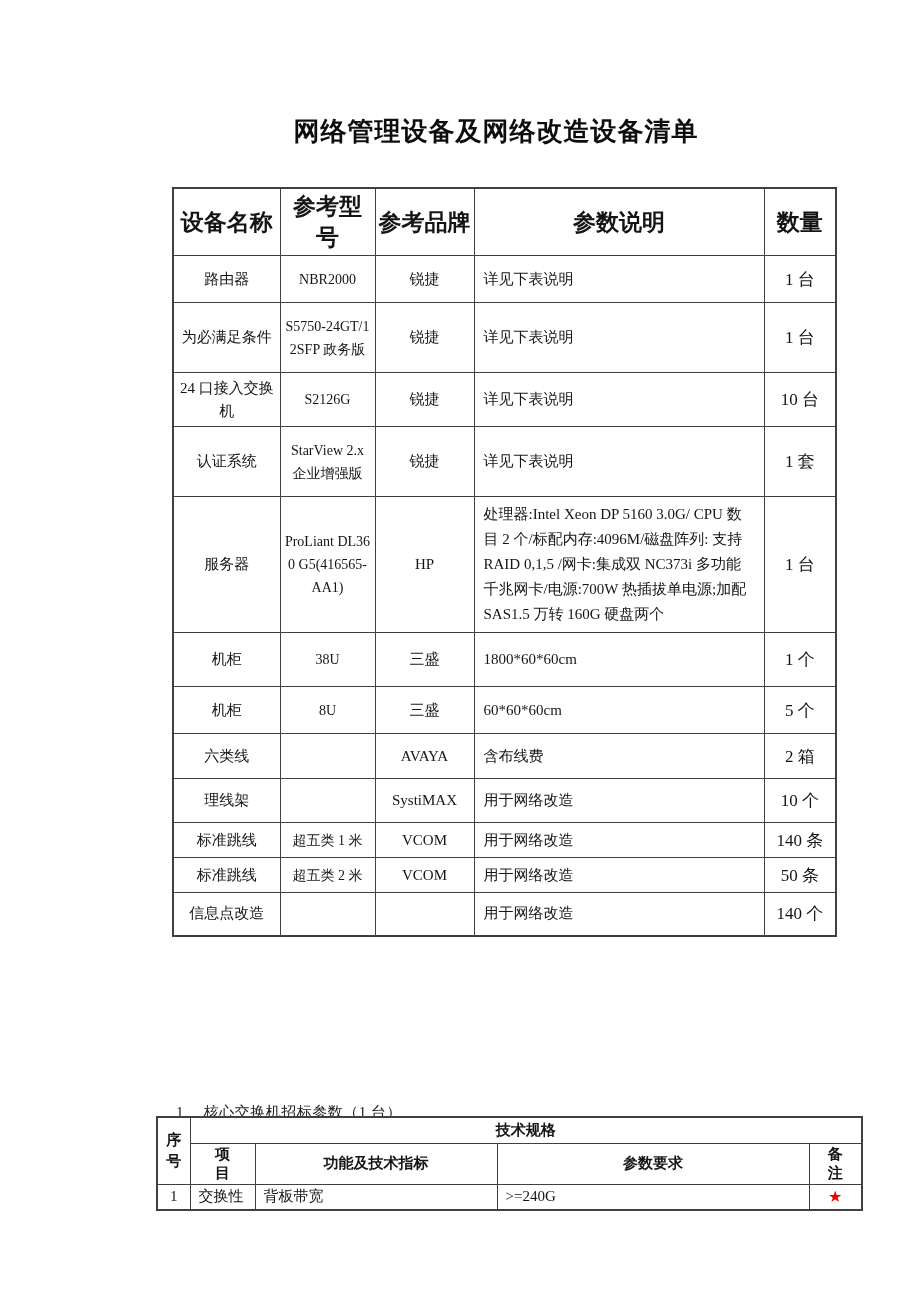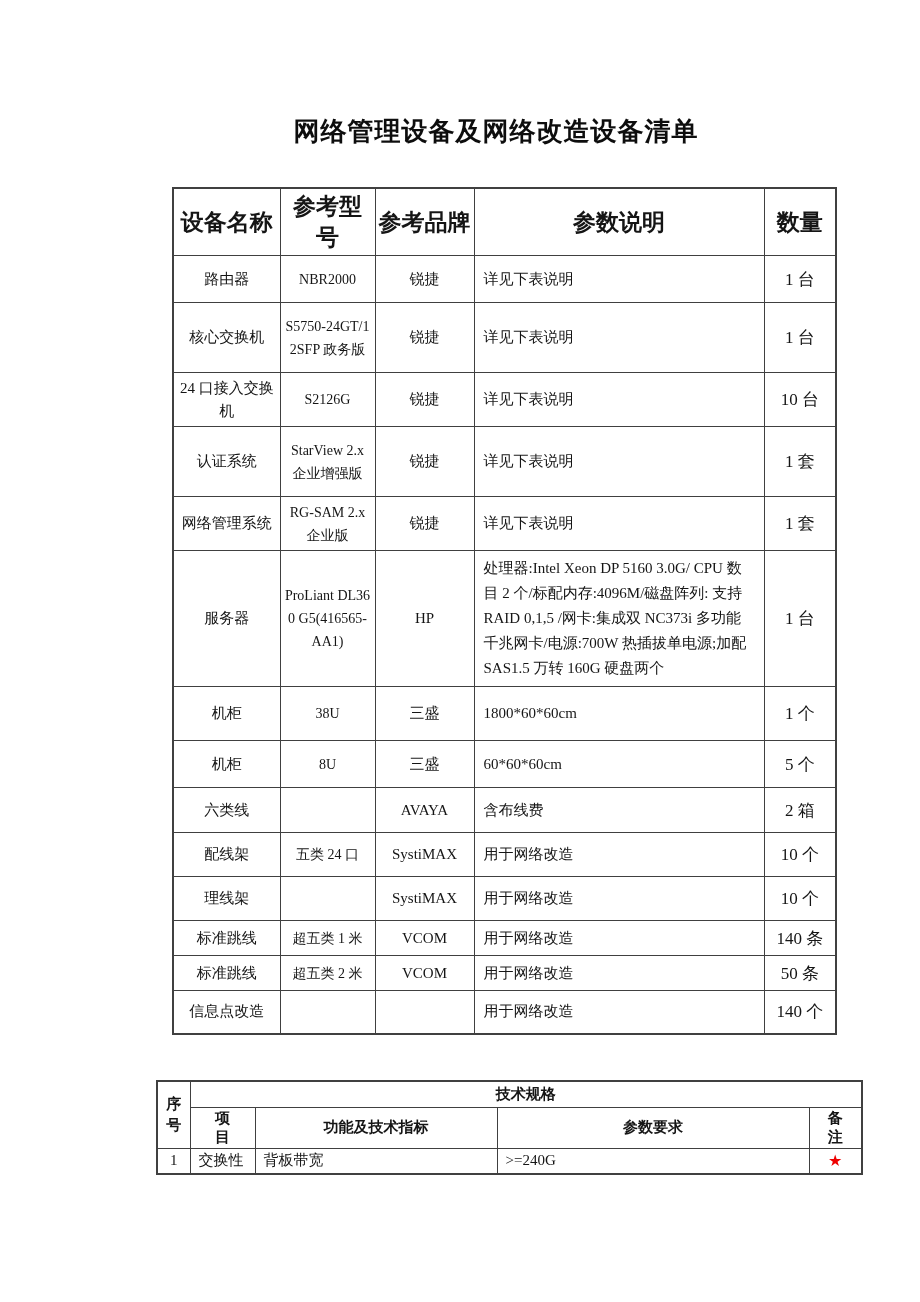--- a/index.html
+++ b/index.html
@@ -34,21 +34,21 @@
   .t1 td.qty{font-size:17px;white-space:nowrap;}
   tr.hh{height:35px;} tr.h47{height:47px;} tr.h70{height:70px;}
   tr.h54{height:54px;} tr.h136{height:136px;} tr.h45{height:45px;}
   tr.h44{height:44px;} tr.h35{height:35px;} tr.h43{height:43px;}
   
   .section-heading{
     position:absolute;left:140px;top:1103px;font-size:15px;color:#1a1a1a;
     letter-spacing:.5px;
   }
   .t2{
-    position:absolute;left:120px;top:1080px;width:705px;
+    position:absolute;left:120px;top:1116px;width:705px;
     border:2px solid #404040;
   }
   .t2 th,.t2 td{border:1px solid #404040;vertical-align:middle;font-size:15px;}
   .t2 th{font-weight:bold;text-align:center;padding:1px 18px;}
   .t2 td{padding:1px 2px;}
   .t2 .no-col{text-align:center;word-break:break-all;line-height:21px;padding:1px 6px;}
   .t2 td.left{text-align:left;padding:1px 8px;}
   .t2 td.center{text-align:center;}
   .t2 .star-cell{color:#ee0000;text-align:center;font-size:16px;}
   .t2 tr.r1{height:26px;} .t2 tr.r2{height:24px;} .t2 tr.r3{height:26px;}
@@ -78,43 +78,36 @@
       <th>数量</th>
     </tr>
     <tr class="h47">
       <td>路由器</td>
       <td class="model">NBR2000</td>
       <td>锐捷</td>
       <td class="spec">详见下表说明</td>
       <td class="qty">1 台</td>
     </tr>
     <tr class="h70">
-      <td>核心交换机</td>
+      <td>为必满足条件</td>
       <td class="model">S5750-24GT/12SFP 政务版</td>
       <td>锐捷</td>
       <td class="spec">详见下表说明</td>
       <td class="qty">1 台</td>
     </tr>
     <tr class="h54">
       <td>24 口接入交换机</td>
       <td class="model">S2126G</td>
       <td>锐捷</td>
       <td class="spec">详见下表说明</td>
       <td class="qty">10 台</td>
     </tr>
     <tr class="h70">
       <td>认证系统</td>
       <td class="model">StarView 2.x 企业增强版</td>
-      <td>锐捷</td>
-      <td class="spec">详见下表说明</td>
-      <td class="qty">1 套</td>
-    </tr>
-    <tr class="h54">
-      <td>网络管理系统</td>
-      <td class="model">RG-SAM 2.x 企业版</td>
       <td>锐捷</td>
       <td class="spec">详见下表说明</td>
       <td class="qty">1 套</td>
     </tr>
     <tr class="h136">
       <td>服务器</td>
       <td class="model">ProLiant DL360 G5(416565-AA1)</td>
       <td>HP</td>
       <td class="spec">处理器:Intel Xeon DP 5160 3.0G/ CPU 数目 2 个/标配内存:4096M/磁盘阵列: 支持 RAID 0,1,5 /网卡:集成双 NC373i 多功能千兆网卡/电源:700W 热插拔单电源;加配 SAS1.5 万转 160G 硬盘两个</td>
       <td class="qty">1 台</td>
@@ -132,27 +125,20 @@
       <td>三盛</td>
       <td class="spec">60*60*60cm</td>
       <td class="qty">5 个</td>
     </tr>
     <tr class="h45">
       <td>六类线</td>
       <td class="model"></td>
       <td>AVAYA</td>
       <td class="spec">含布线费</td>
       <td class="qty">2 箱</td>
-    </tr>
-    <tr class="h44">
-      <td>配线架</td>
-      <td class="model">五类 24 口</td>
-      <td>SystiMAX</td>
-      <td class="spec">用于网络改造</td>
-      <td class="qty">10 个</td>
     </tr>
     <tr class="h44">
       <td>理线架</td>
       <td class="model"></td>
       <td>SystiMAX</td>
       <td class="spec">用于网络改造</td>
       <td class="qty">10 个</td>
     </tr>
     <tr class="h35">
       <td>标准跳线</td>

